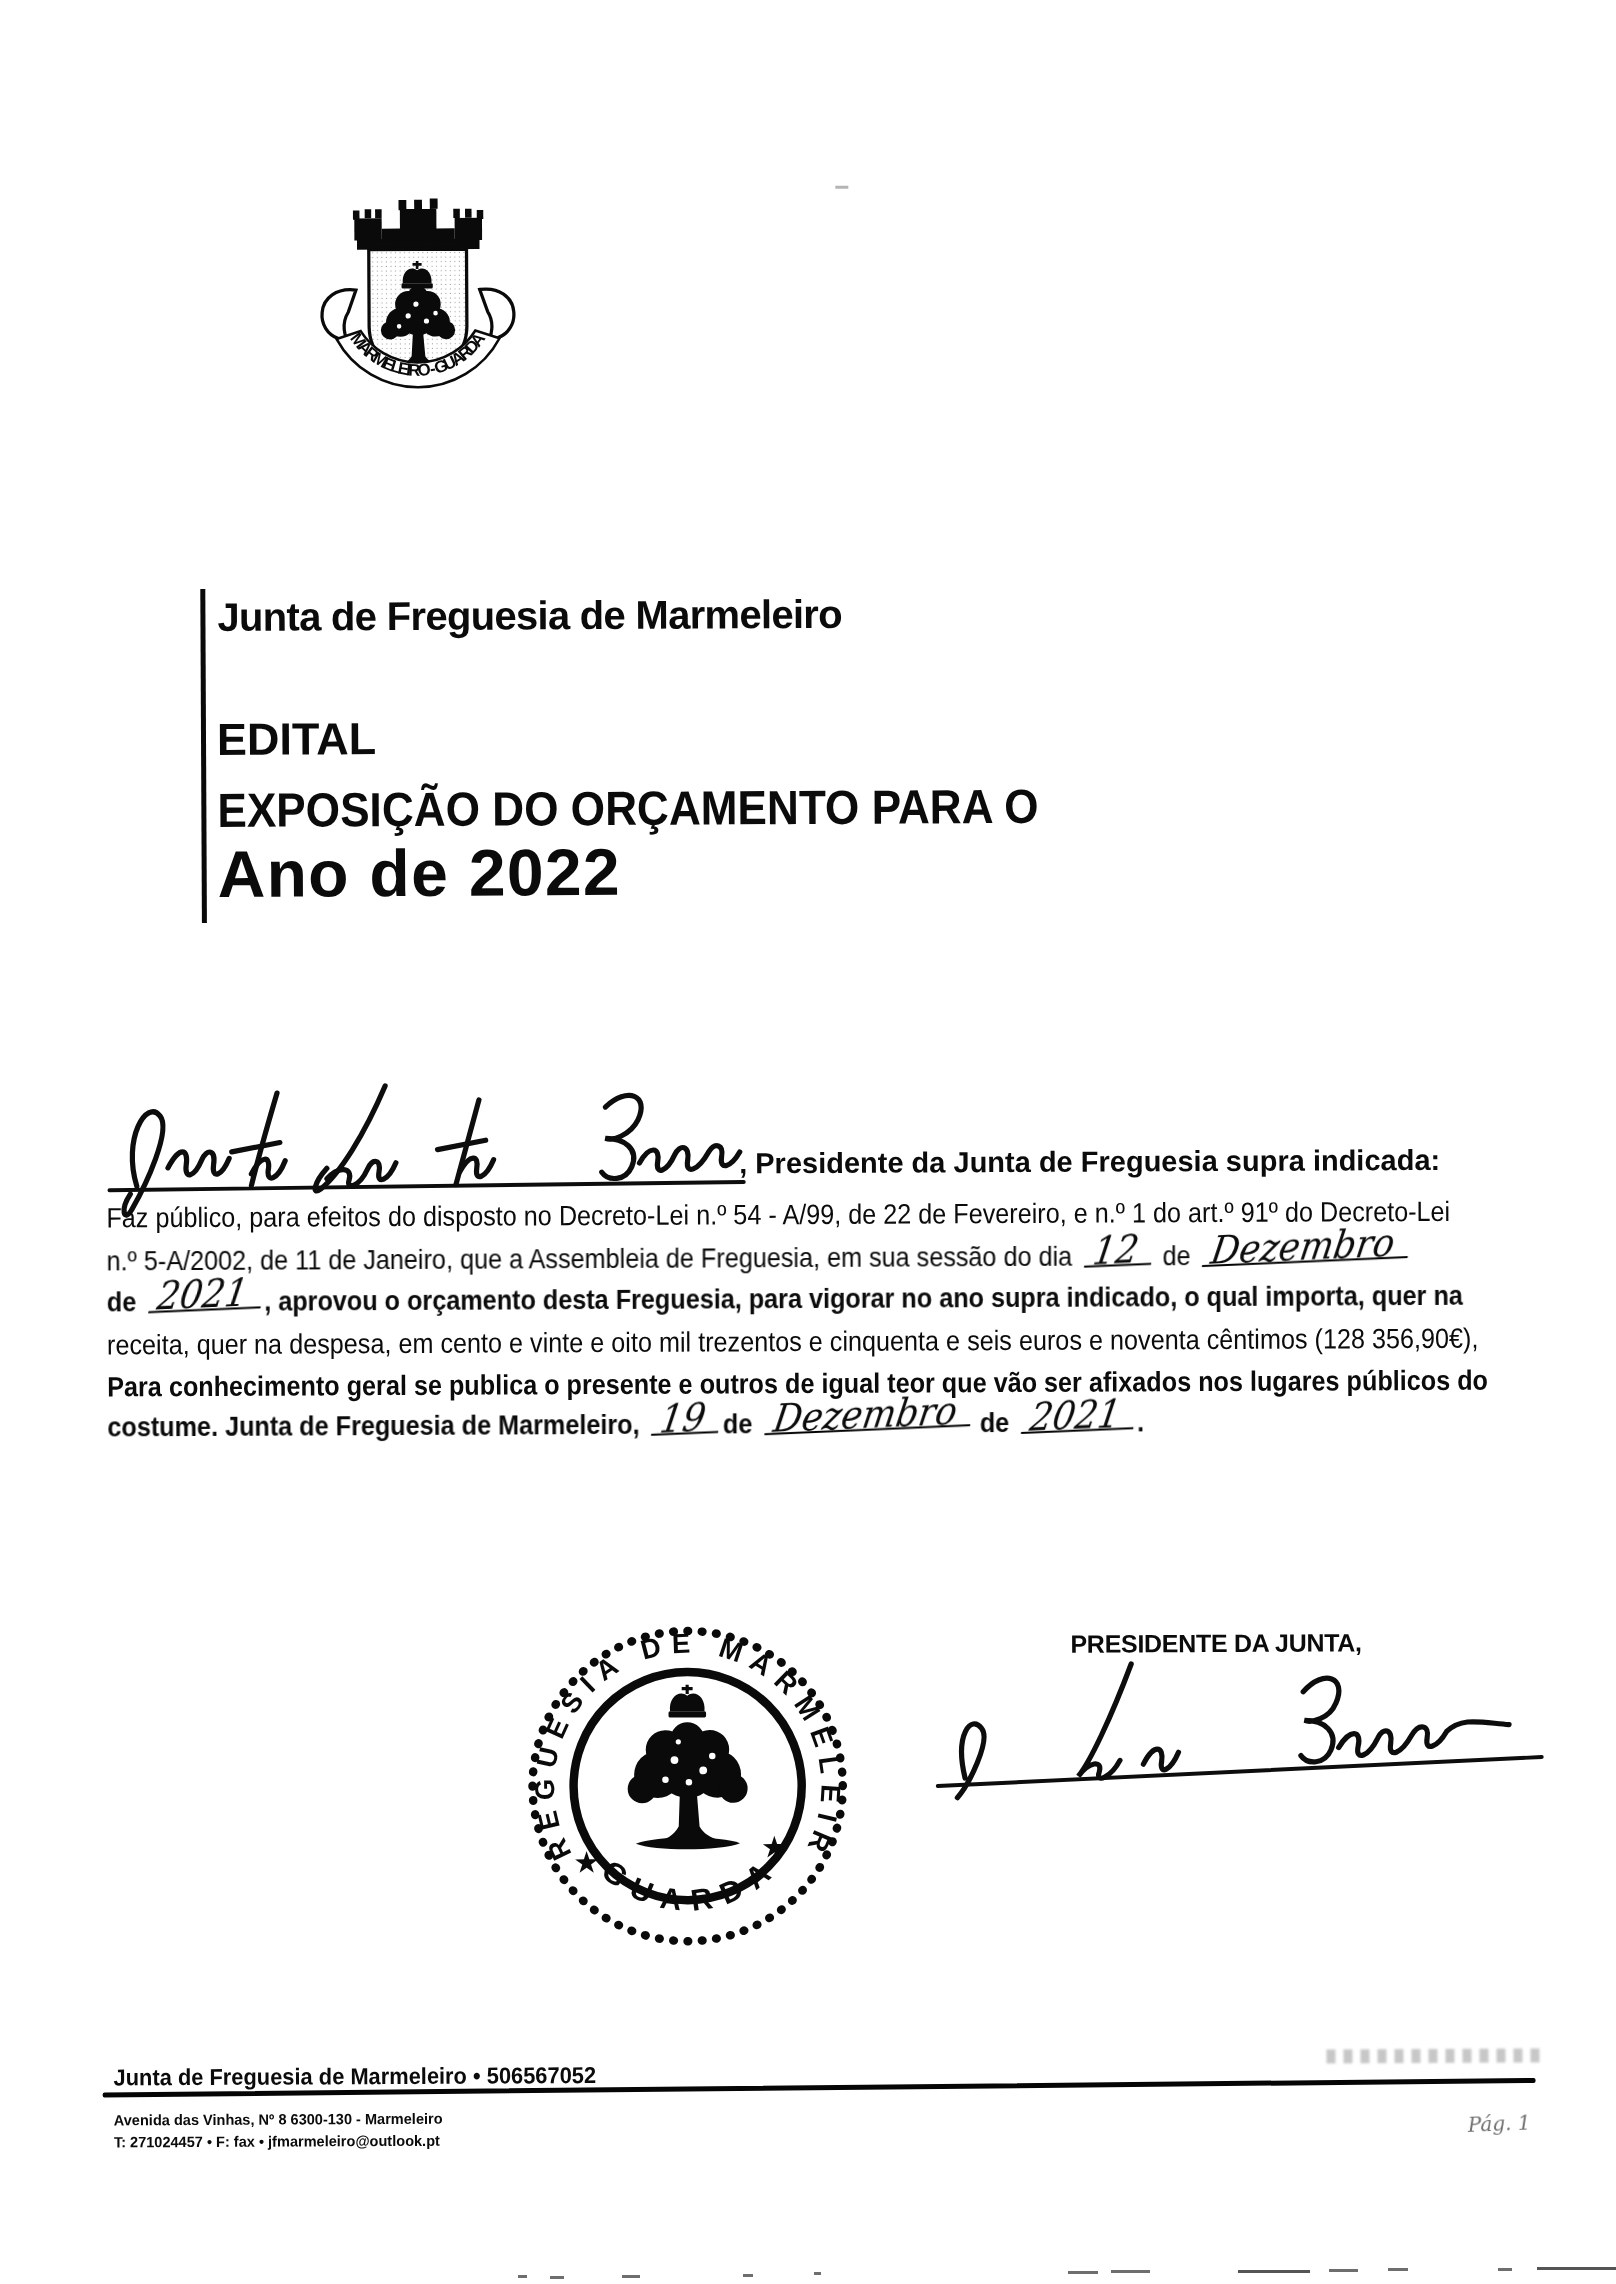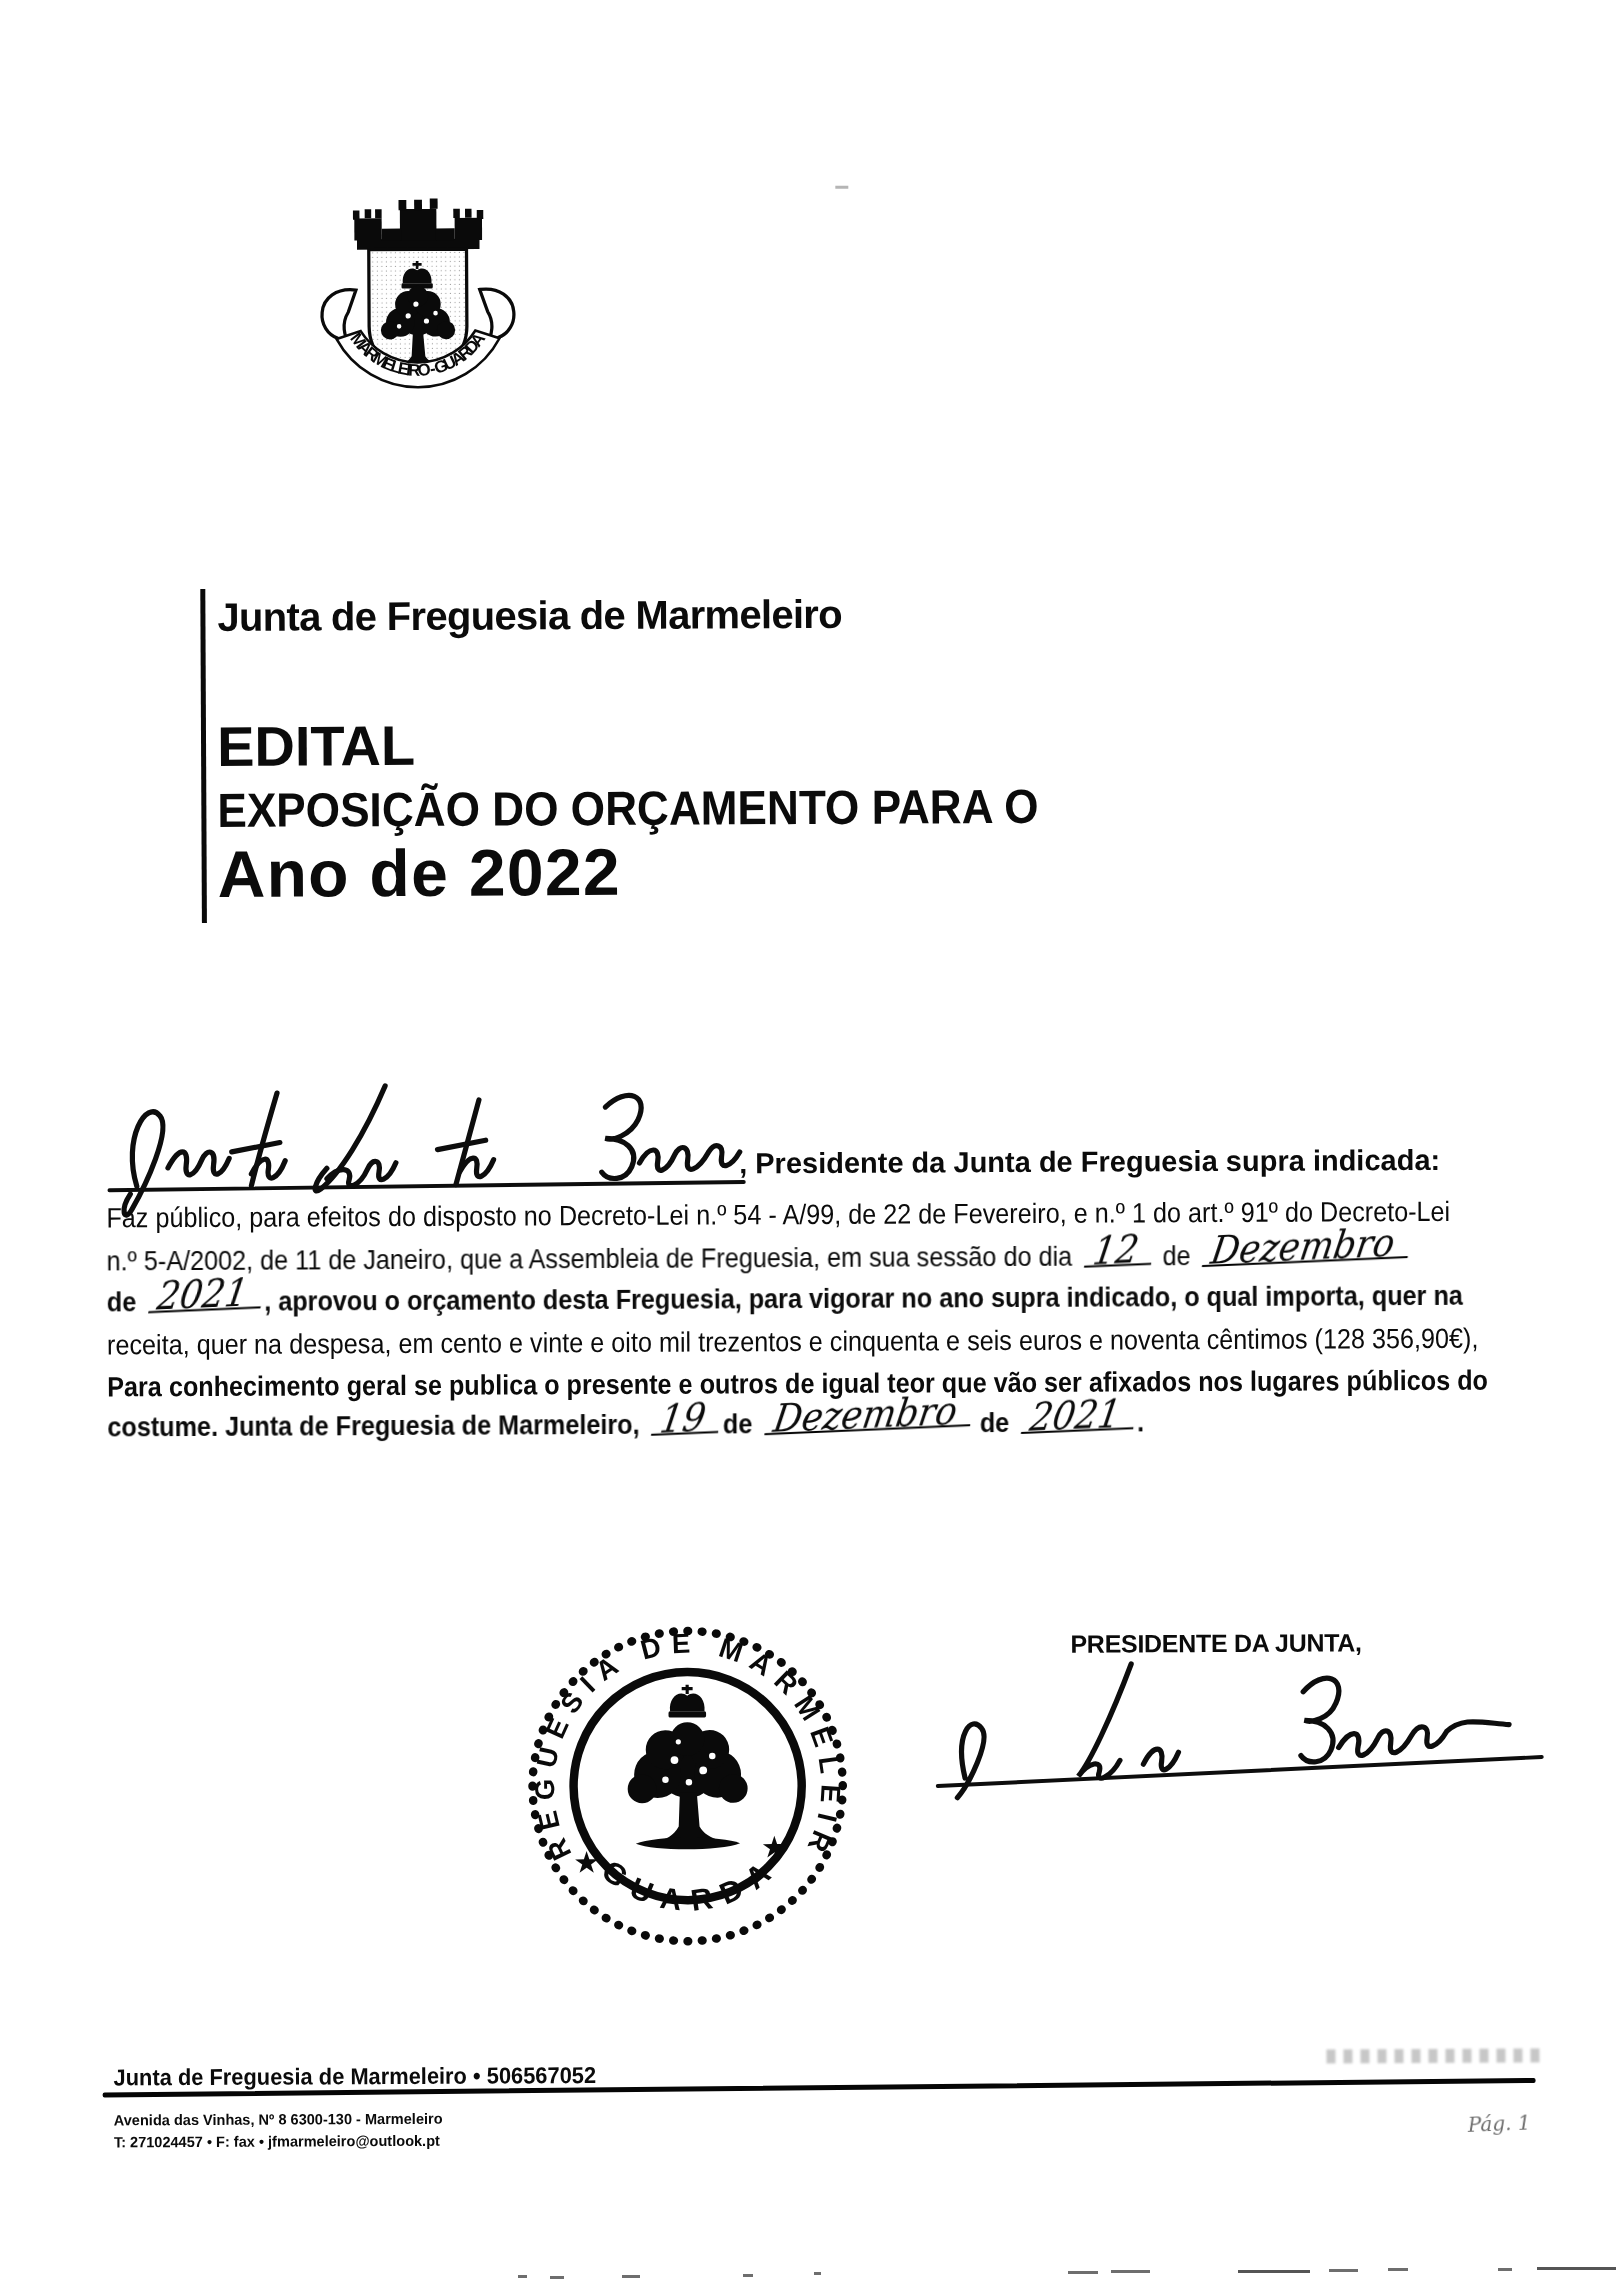--- a/index.html
+++ b/index.html
@@ -4,21 +4,21 @@
 <style>
   html,body{margin:0;padding:0;background:#e8e8e8;}
   .page{position:relative;width:1616px;height:2284px;background:#ffffff;overflow:hidden;
         font-family:"Liberation Sans",sans-serif;color:#0b0b0b;}
   .content{position:absolute;left:0;top:0;width:1616px;height:2284px;
            transform:rotate(-0.28deg);transform-origin:50% 50%;}
   .abs{position:absolute;white-space:nowrap;}
   .speck{left:840px;top:186px;width:13px;height:3.3px;background:#b5b5b5;}
   .vbar{left:203px;top:586px;width:5.2px;height:334px;background:#0a0a0a;}
   .org-title{left:220px;top:592px;font-size:40px;font-weight:700;letter-spacing:-0.7px;}
-  .edital-h{left:219px;top:711px;font-size:56px;font-weight:700;}
+  .edital-h{left:219px;top:711px;font-size:45px;font-weight:700;}
   .edital-sub{left:219px;top:780px;font-size:48px;font-weight:700;transform:scaleX(.92);transform-origin:left top;}
   .edital-year{left:219px;top:833px;font-size:66px;font-weight:700;letter-spacing:1.3px;}
   .sig1{left:91px;top:1072px;}
   .sig2{left:919px;top:1642px;}
   .intro{left:739px;top:1147px;font-size:29px;font-weight:600;}
   .body-line{position:absolute;left:106px;font-size:28px;font-weight:400;
              transform:scaleX(.9);transform-origin:left top;white-space:nowrap;}
   .body-line.b{font-weight:700;}
   .body-line:nth-child(1){top:1199px;}
   .body-line:nth-child(2){top:1242px;}

